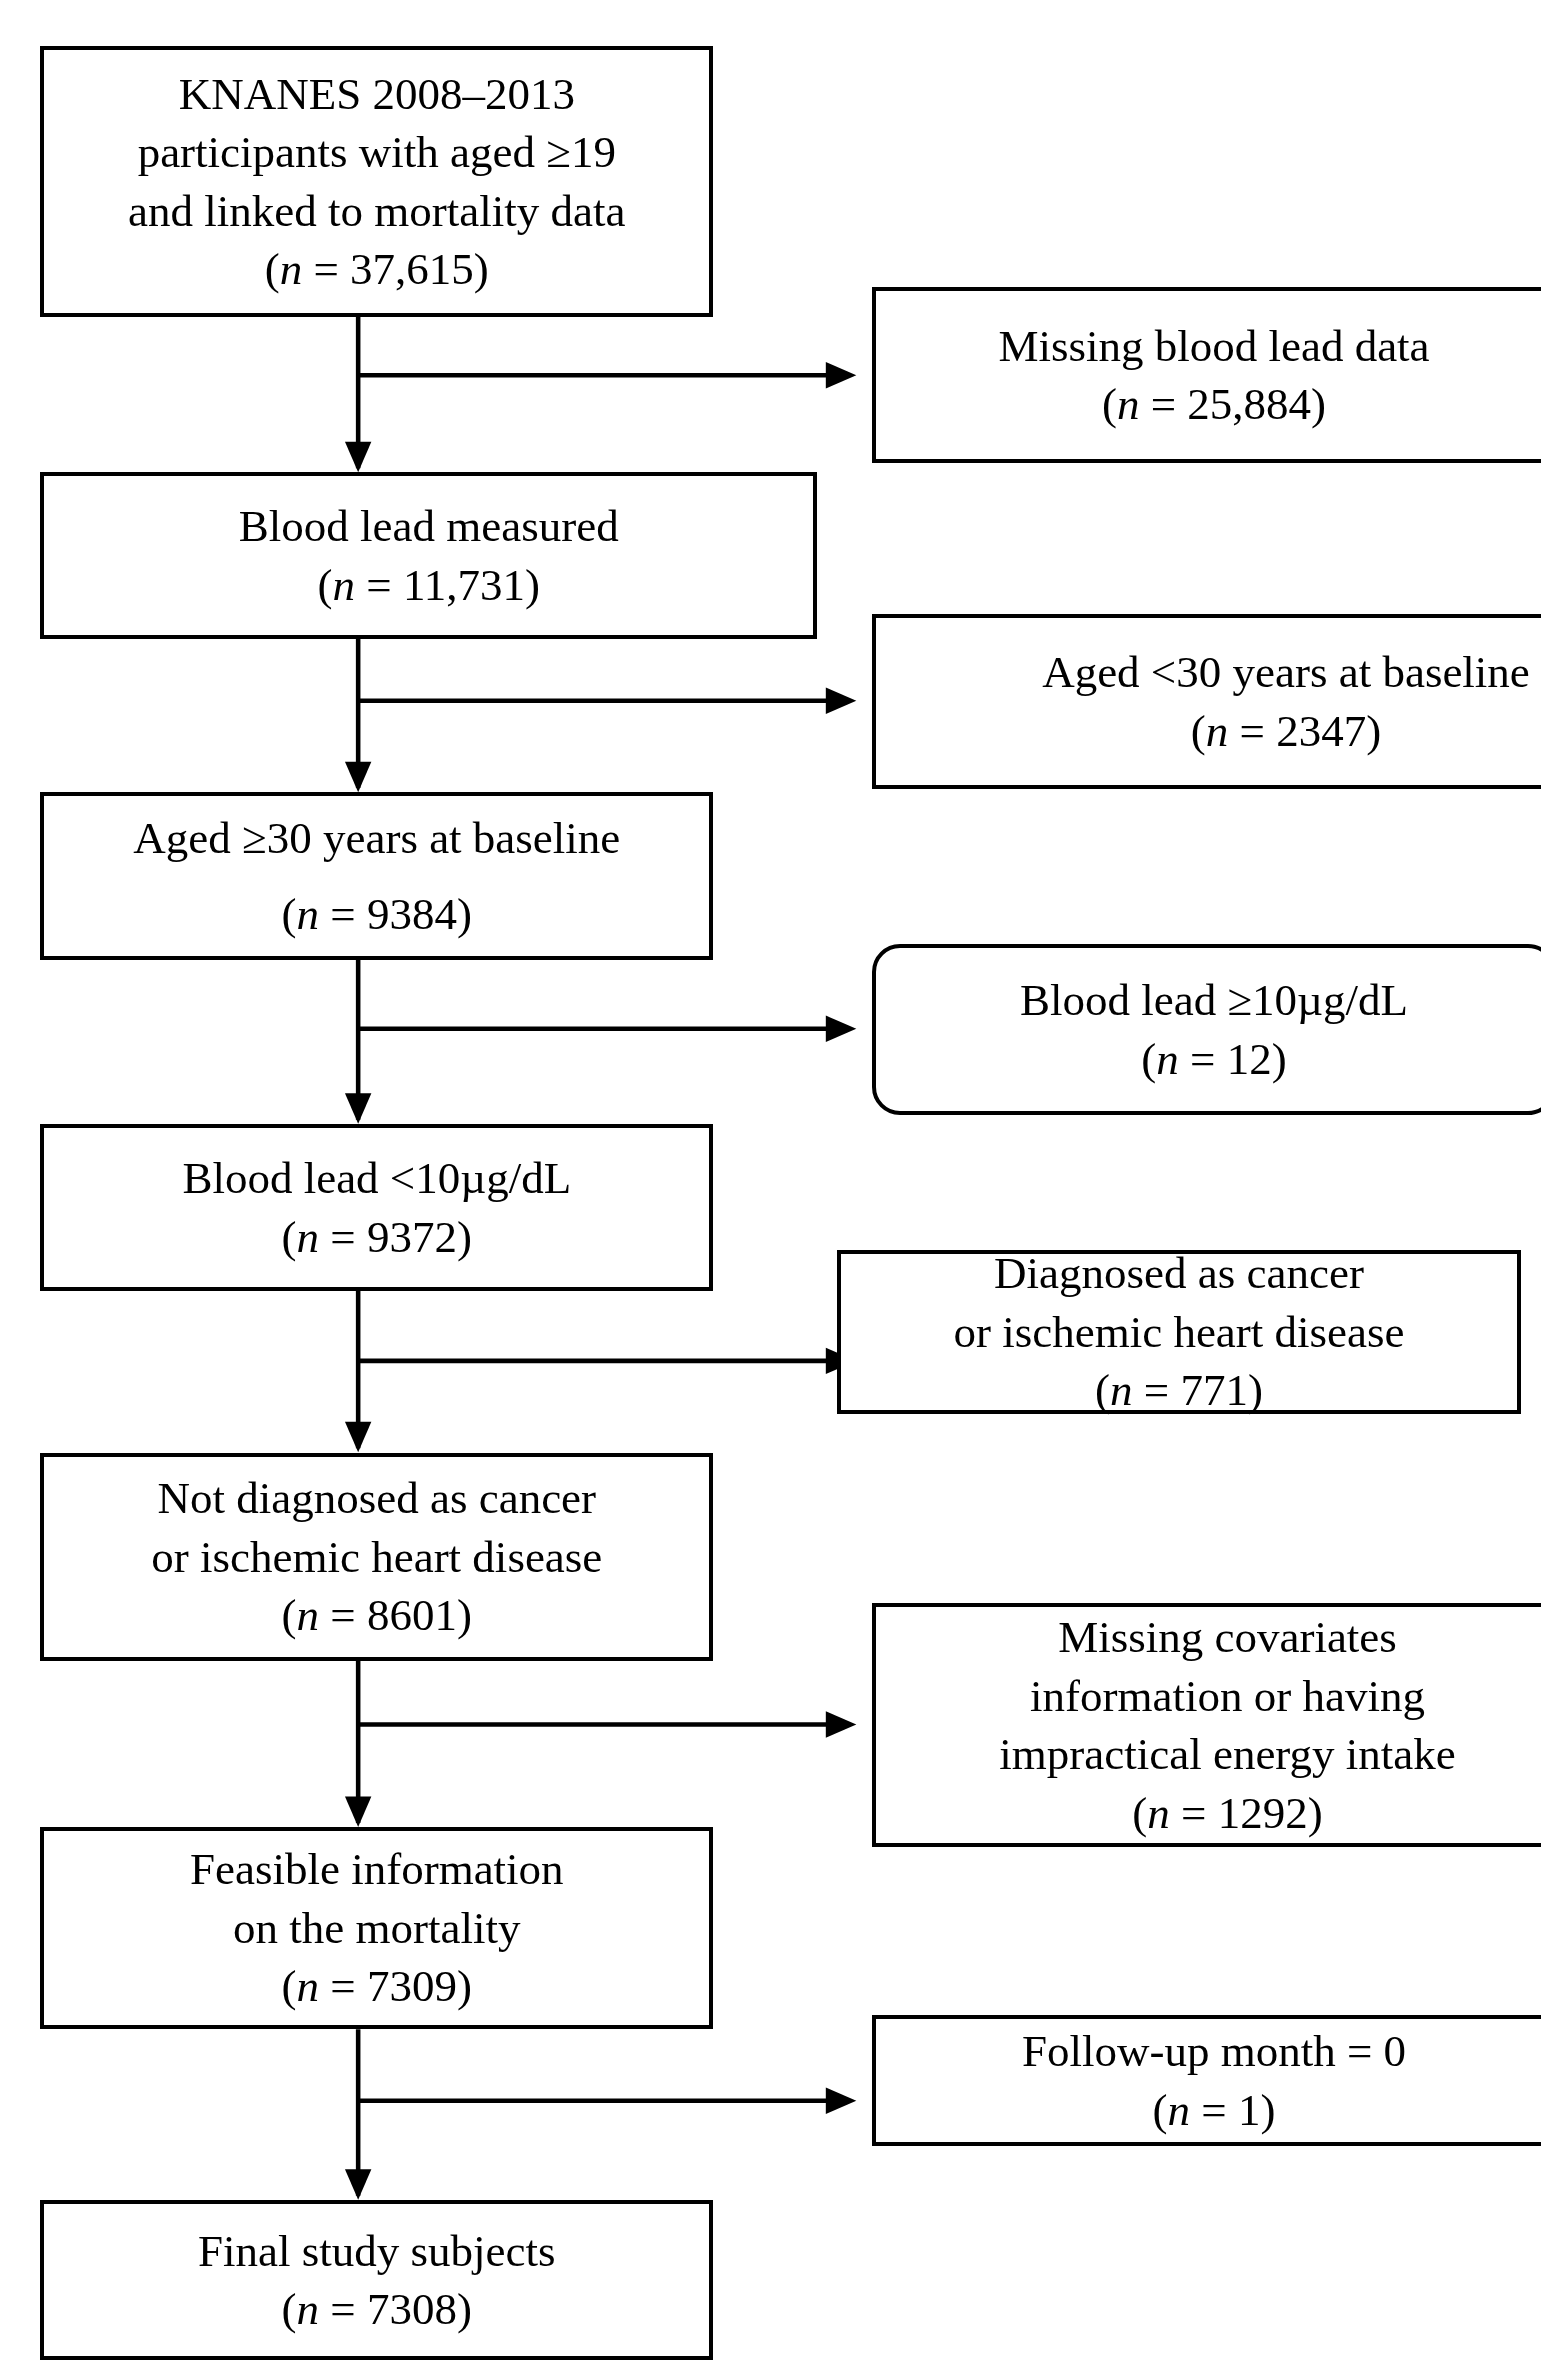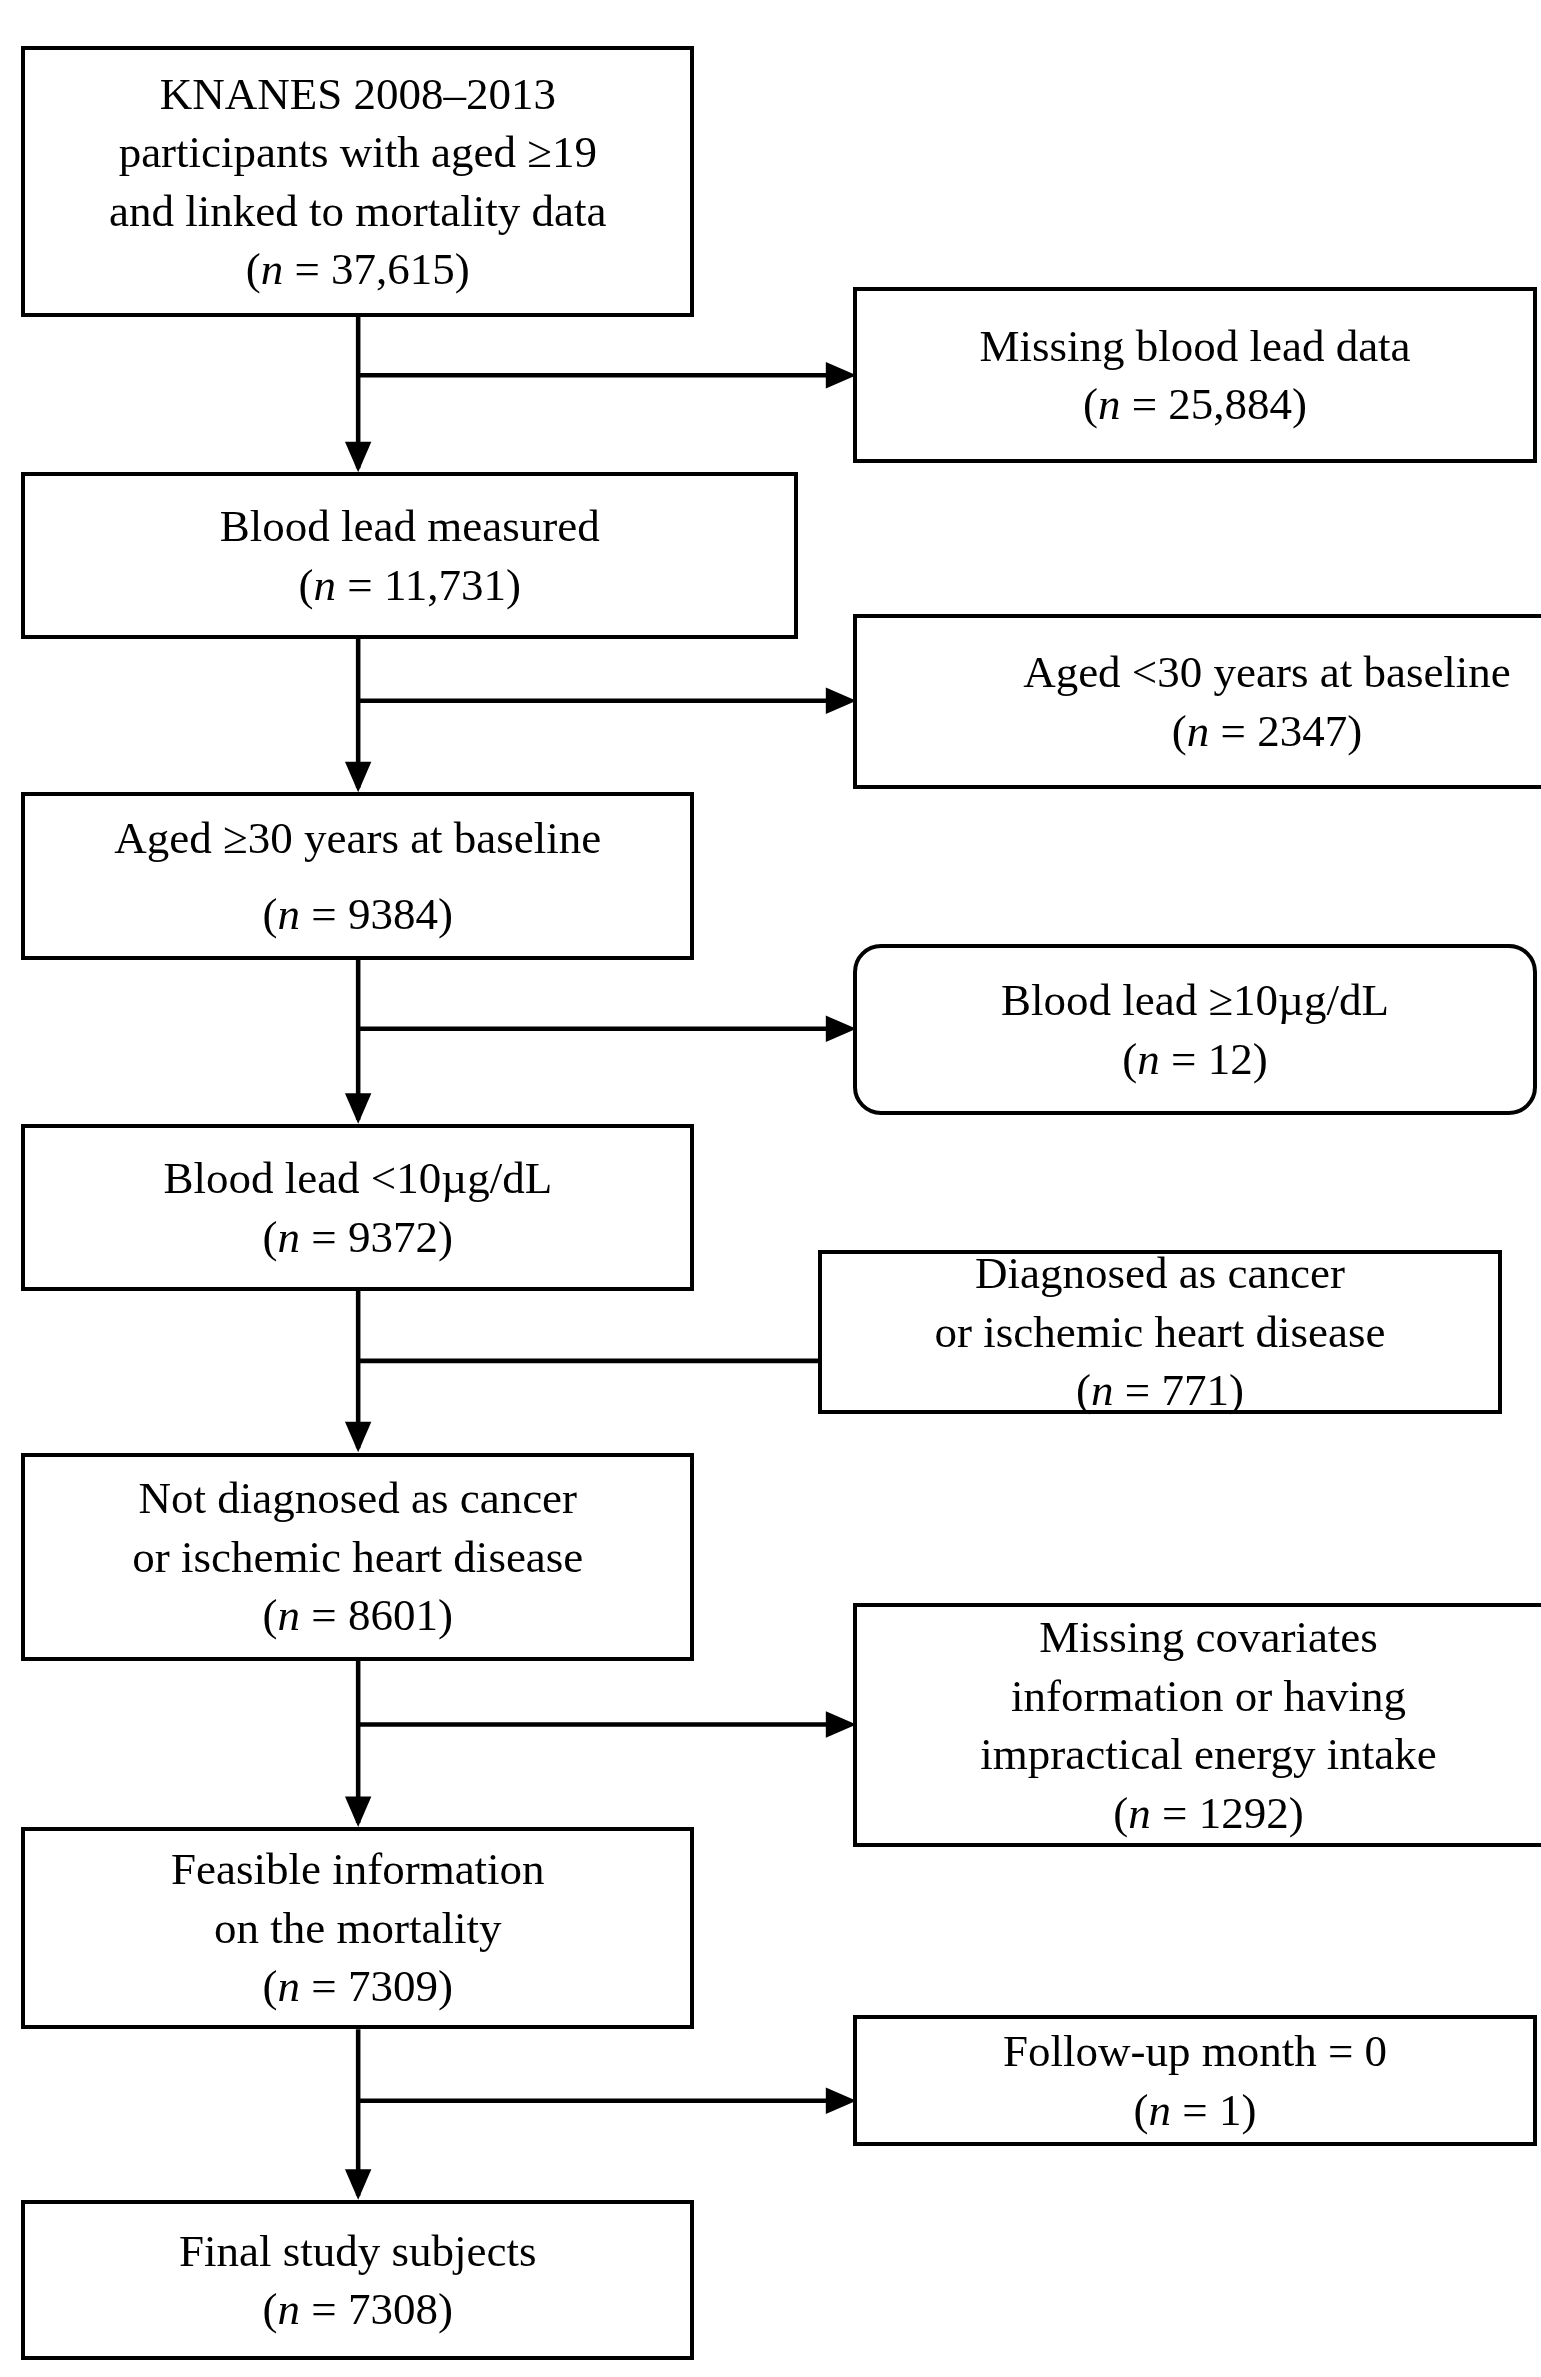--- a/index.html
+++ b/index.html
@@ -22,20 +22,21 @@
     border: 4.6px solid #000000;
     background: #ffffff;
     display: flex;
     flex-direction: column;
     align-items: center;
     justify-content: center;
     text-align: center;
     font-size: 45px;
     line-height: 1.3;
     padding: 3px 9.1px;
+    margin-left: 19px;
   }
   .box-text { white-space: pre-line; }
   .n-line i { font-style: italic; }
 </style>
 </head>
 <body>
 
 <div class="canvas">
 
   <svg class="connectors" viewBox="0 0 3036 4681">

